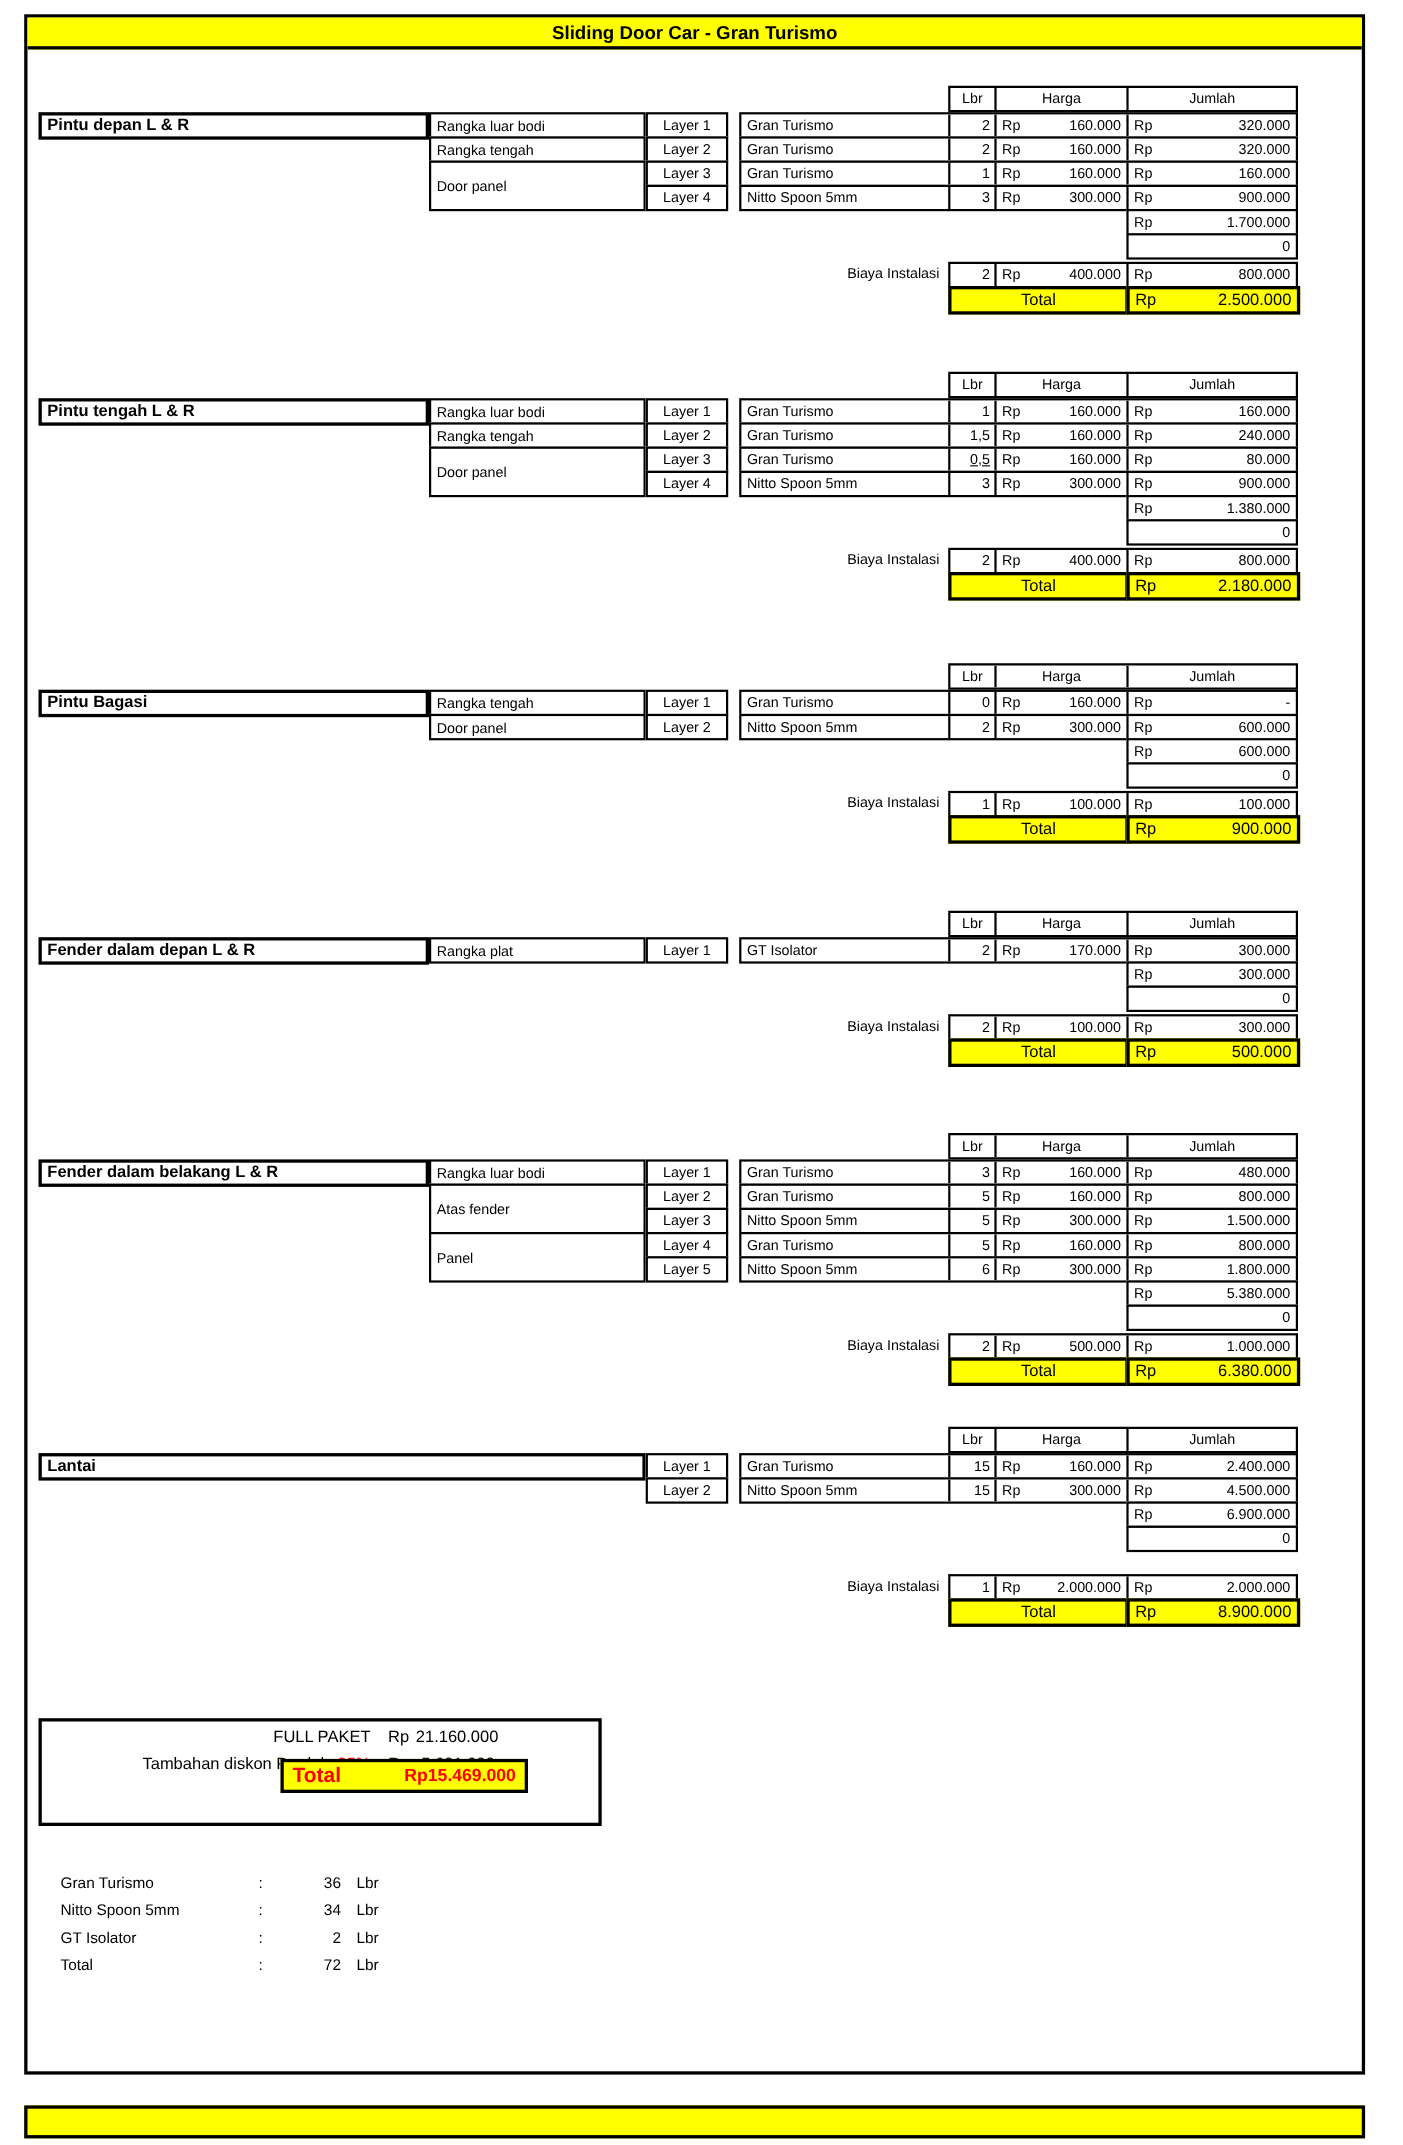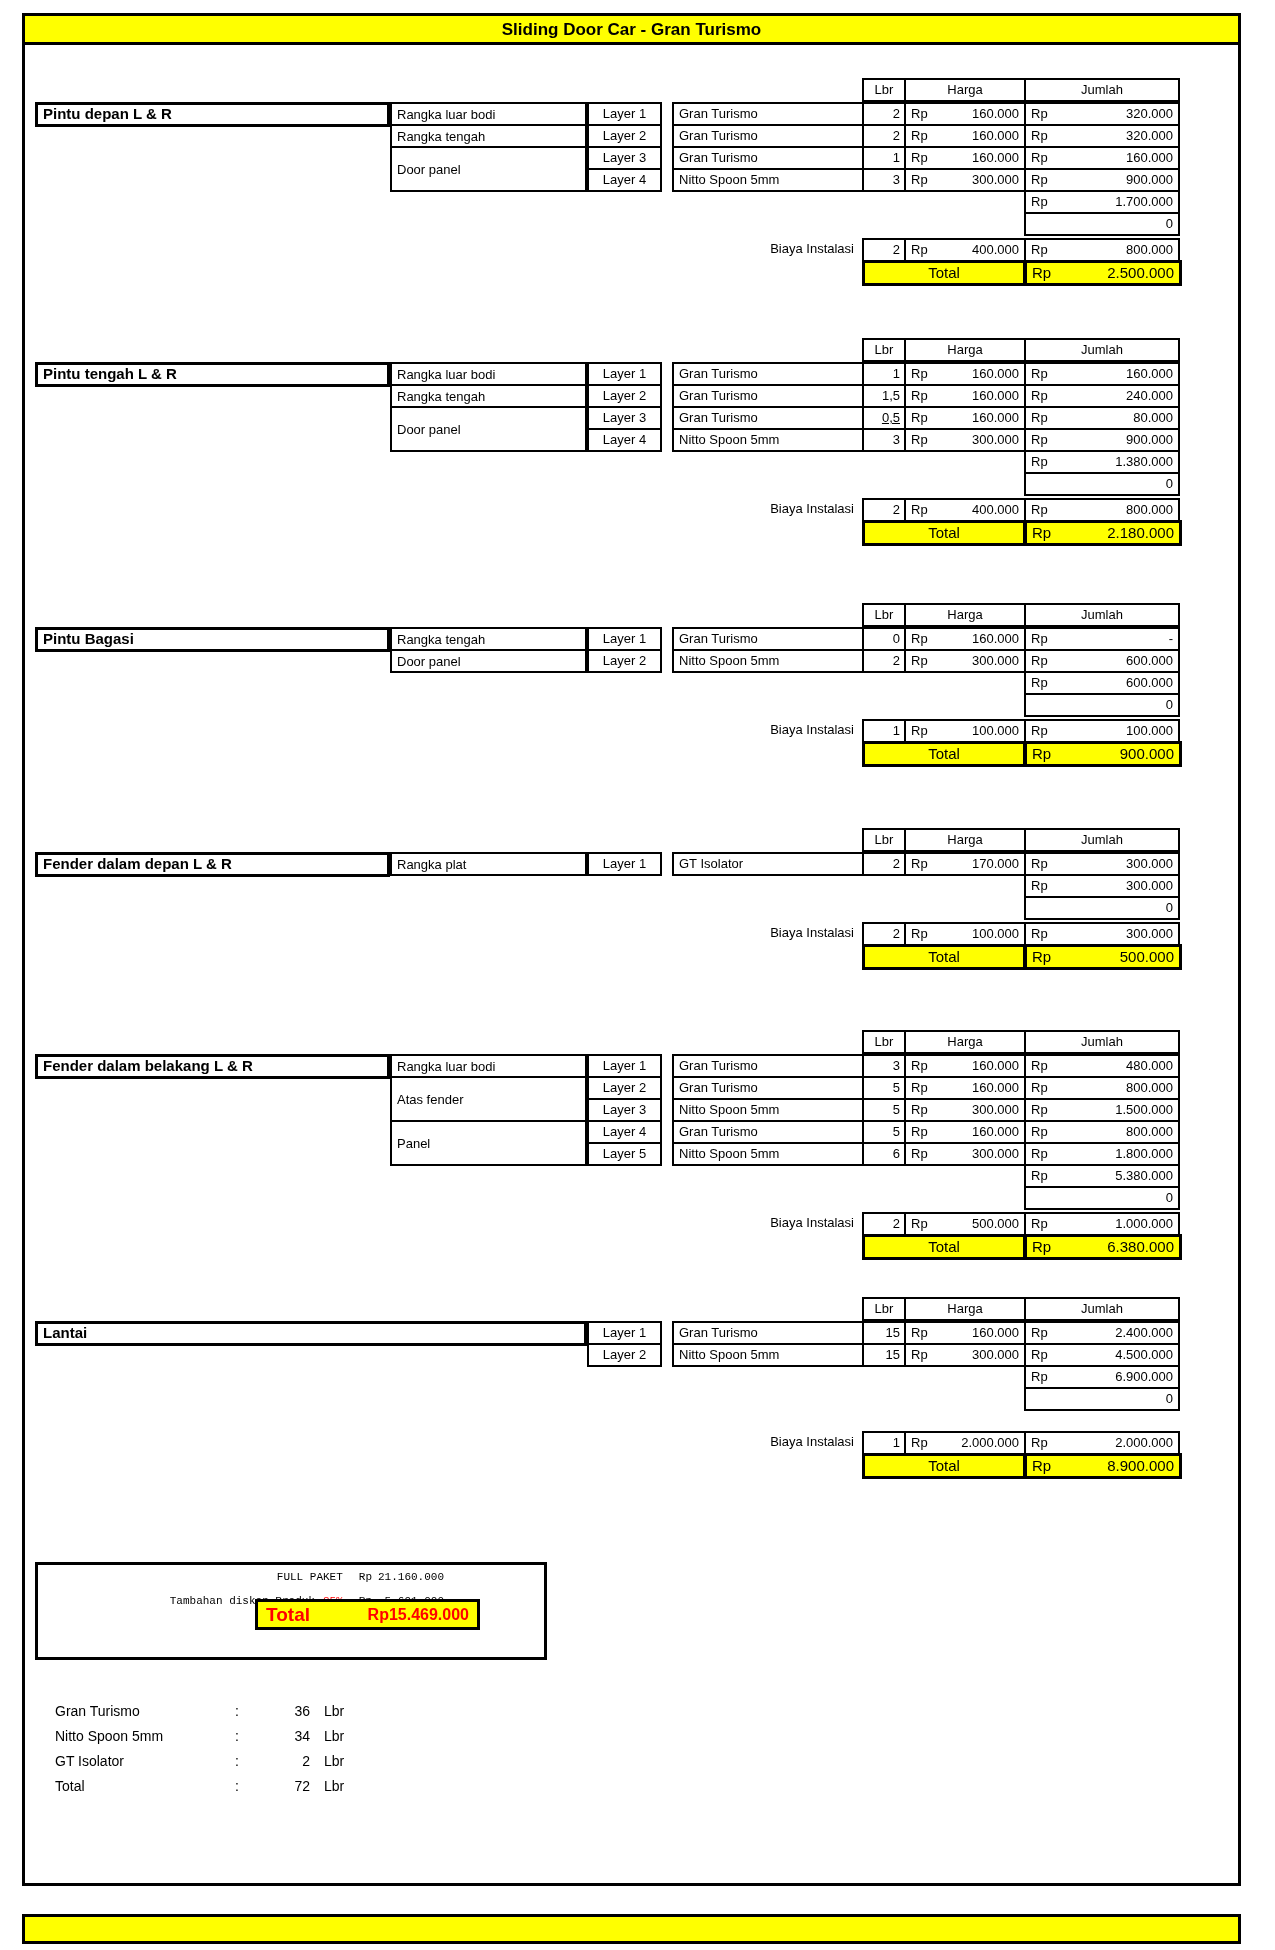--- a/index.html
+++ b/index.html
@@ -25,21 +25,21 @@
   .matcell { padding-left:5px; }
   .qtycell { text-align:right; padding-right:4px; }
   .money { display:flex; justify-content:space-between; padding:0 5px; }
   .subbox { }
   .zerobox{ text-align:right; padding-right:5px; }
   .instlabel { position:absolute; text-align:right; font-size:13px; line-height:22px; }
   .totcell { background:#FFFF00; font-size:15px; line-height:19px; }
   .totlabel{ text-align:center; }
 
   #summarybox { position:absolute; left:35px; top:1562px; width:512px; height:98px; border:3px solid #000; background:#fff; }
-  .sline { position:absolute; left:10px; width:425px; display:flex; justify-content:flex-end; align-items:baseline; font-size:11px;font-family:Liberation Mono, monospace; }
+  .sline { position:absolute; left:10px; width:425px; display:flex; justify-content:flex-end; align-items:baseline; font-size:15px; }
   .sline .rp { margin-left:16px; }
   .sline .amt { width:95px; text-align:left; margin-left:6px; }
   .pct { color:#FF0000; margin-left:8px; }
   #grandtotal { position:absolute; left:217px; top:34px; width:225px; height:31px; background:#FFFF00;
                 border:3px solid #000; display:flex; justify-content:space-between; align-items:center;
                 padding:0 8px; color:#FF0000; }
   #grandtotal .gt-l { font-size:19px; font-weight:bold; }
   #grandtotal .gt-v { font-size:16px; font-weight:bold; }
 
   #materials { position:absolute; left:55px; top:1698px; }

